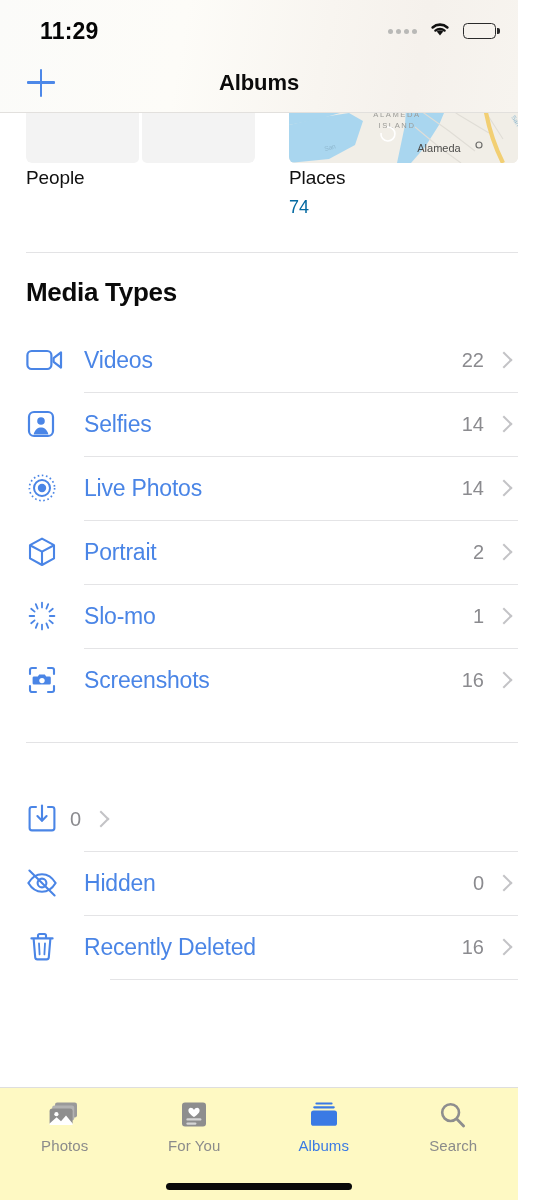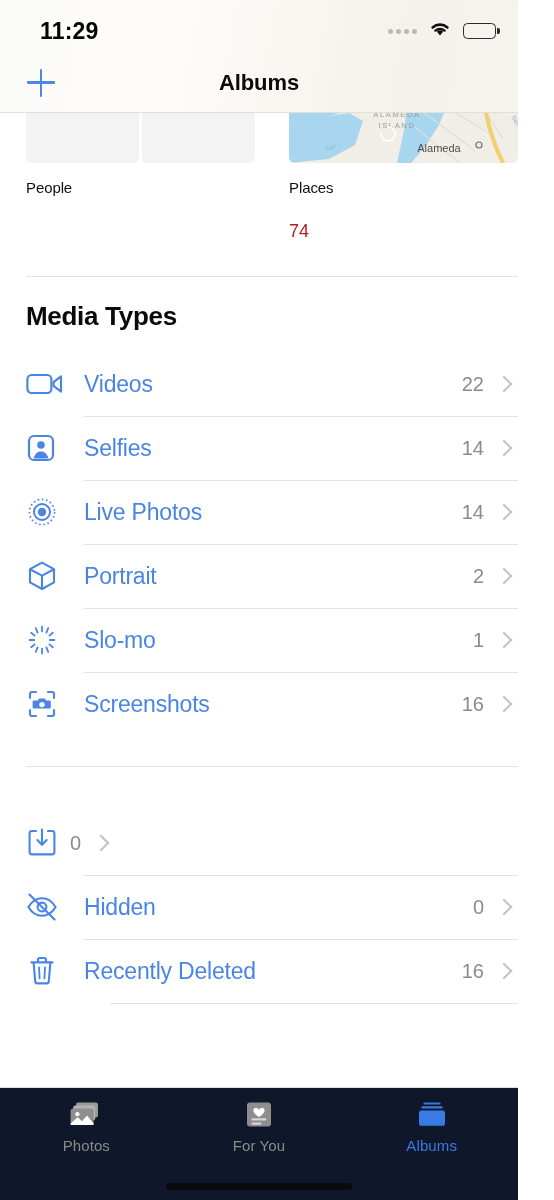--- a/index.html
+++ b/index.html
@@ -139,29 +139,29 @@
     background: #f4f4f4;
   }
   .people-thumb { display: flex; gap: 3px; background: transparent; }
   .people-thumb span {
     flex: 1;
     background: #f3f3f3;
     border-radius: 5px;
     display: block;
   }
   .album-title {
-    font-size: 15px;
+    font-size: 19px;
     color: #101010;
-    margin-top: 16px;
+    margin-top: 4px;
     letter-spacing: -0.1px;
   }
   .album-count {
     font-size: 18px;
-    color: #b91c1c;
-    margin-top: 25px;
+    color: #0369a1;
+    margin-top: 8px;
   }
 
   
   .map {
     position: absolute;
     inset: 0;
     background: #f2efe8;
     overflow: hidden;
   }
   .map svg { display: block; width: 100%; height: 100%; }
@@ -227,21 +227,21 @@
   .row-bottom-line {
     height: 1px;
     background: #e4e4e6;
     margin-left: 84px;
   }
 
   
   .tabbar {
     flex: 0 0 113px;
     height: 113px;
-    background: #0f172a;
+    background: #fef9c3;
     border-top: 1px solid #dedede;
     display: flex;
     align-items: flex-start;
     position: relative;
     box-sizing: border-box;
     padding-top: 10px;
   }
   .tab {
     flex: 1 1 25%;
     display: flex;
@@ -544,16 +544,25 @@
       <span class="tab-icon">
         <svg width="34" height="30" viewBox="0 0 34 30">
           <rect x="8.4" y="2.4" width="17.2" height="2" rx="1" fill="#3a7ae4"></rect>
           <rect x="6.2" y="6.2" width="21.6" height="2.2" rx="1.1" fill="#3a7ae4"></rect>
           <rect x="4" y="10.4" width="26" height="15.4" rx="2.6" fill="#3a7ae4"></rect>
         </svg>
       </span>
       <span class="tab-label">Albums</span>
     </div>
 
+    <div class="tab">
+      <span class="tab-icon">
+        <svg width="34" height="30" viewBox="0 0 34 30">
+          <circle cx="14.6" cy="12.6" r="8.4" fill="none" stroke="#8e8e8e" stroke-width="2.6"></circle>
+          <line x1="20.8" y1="19" x2="27.6" y2="26" stroke="#8e8e8e" stroke-width="2.8" stroke-linecap="round"></line>
+        </svg>
+      </span>
+      <span class="tab-label">Search</span>
+    </div>
 
     <div class="home-indicator"></div>
   </div>
 </div>
 
 </body></html>

